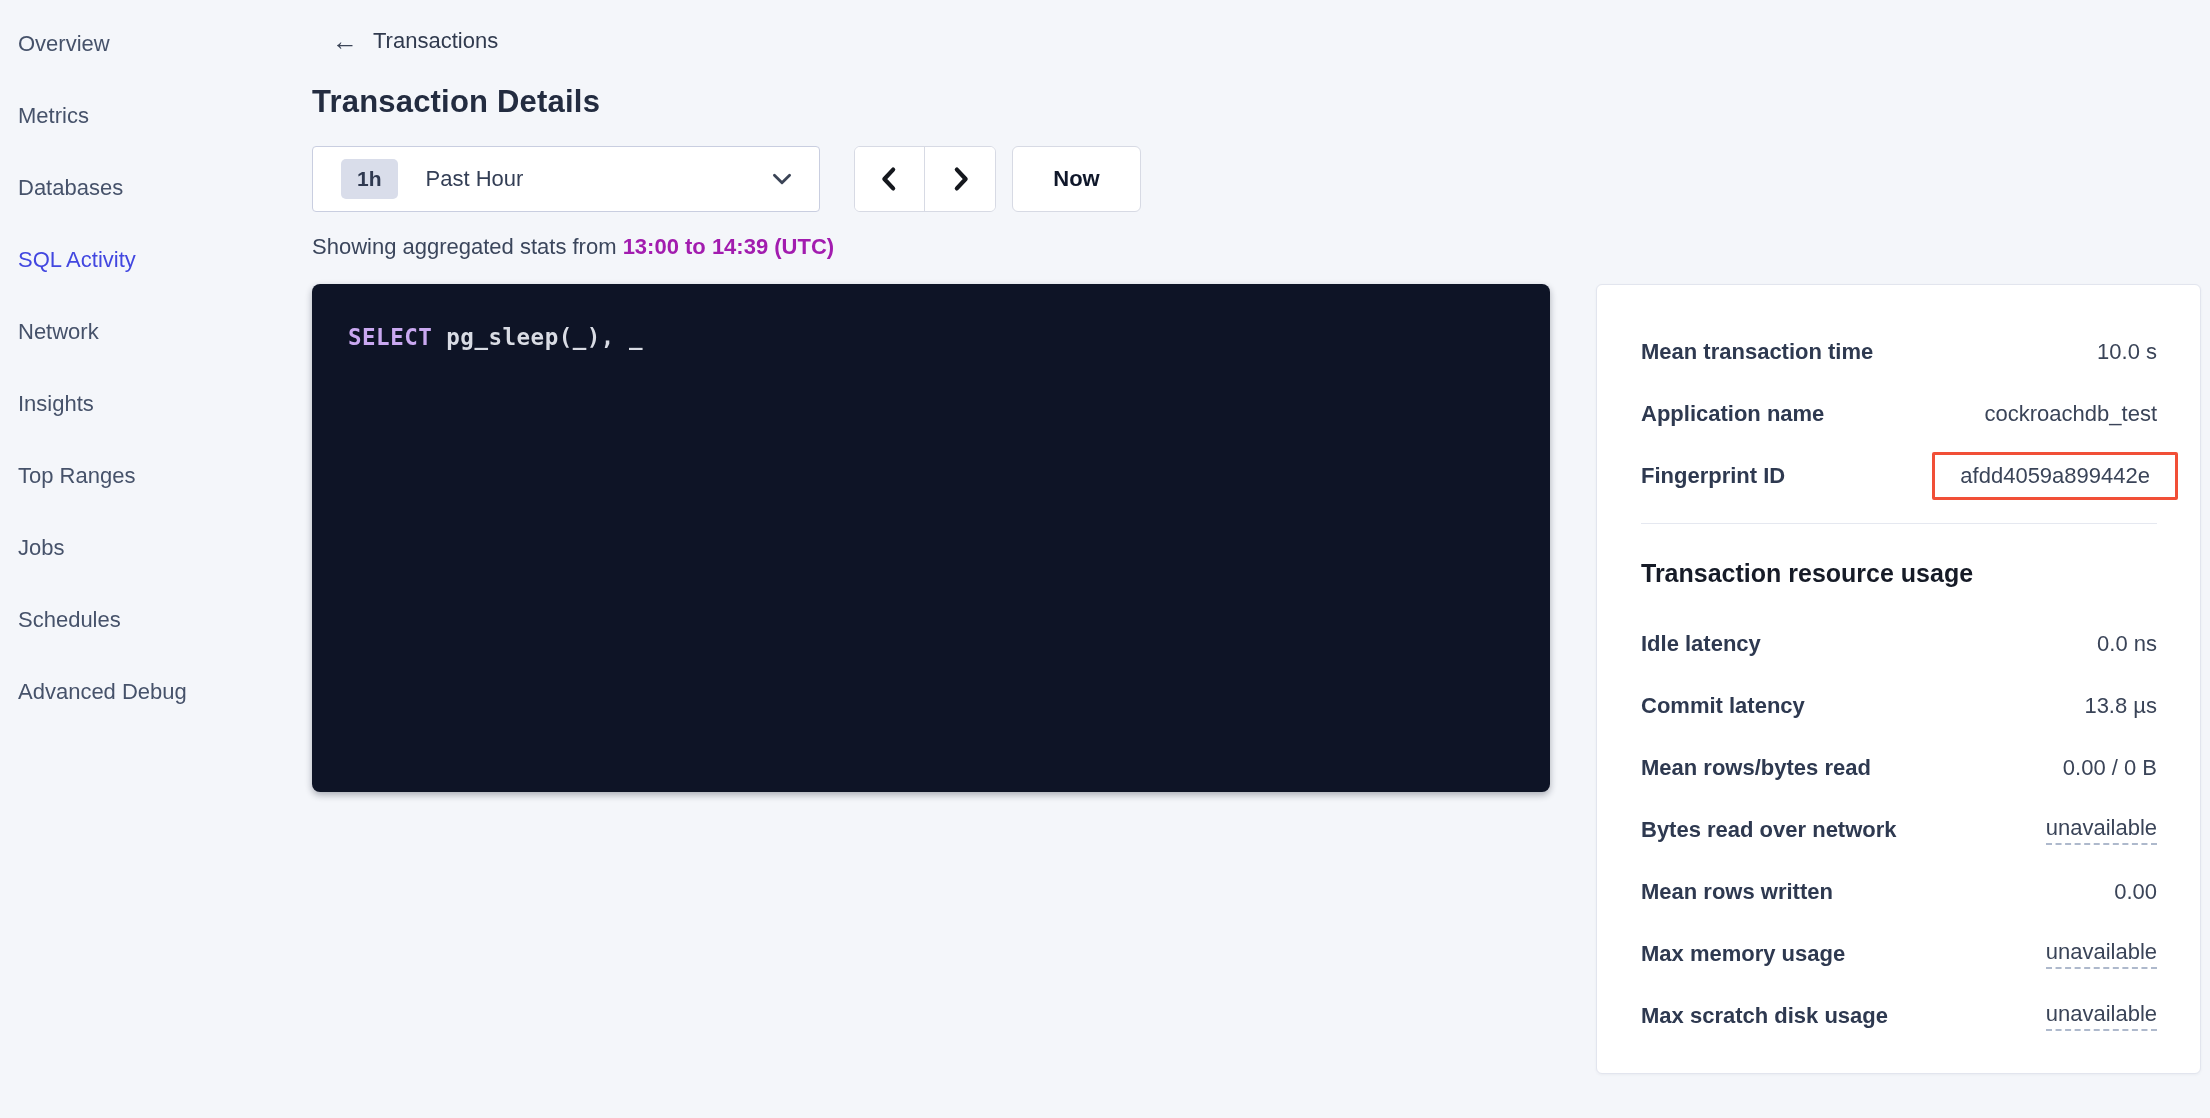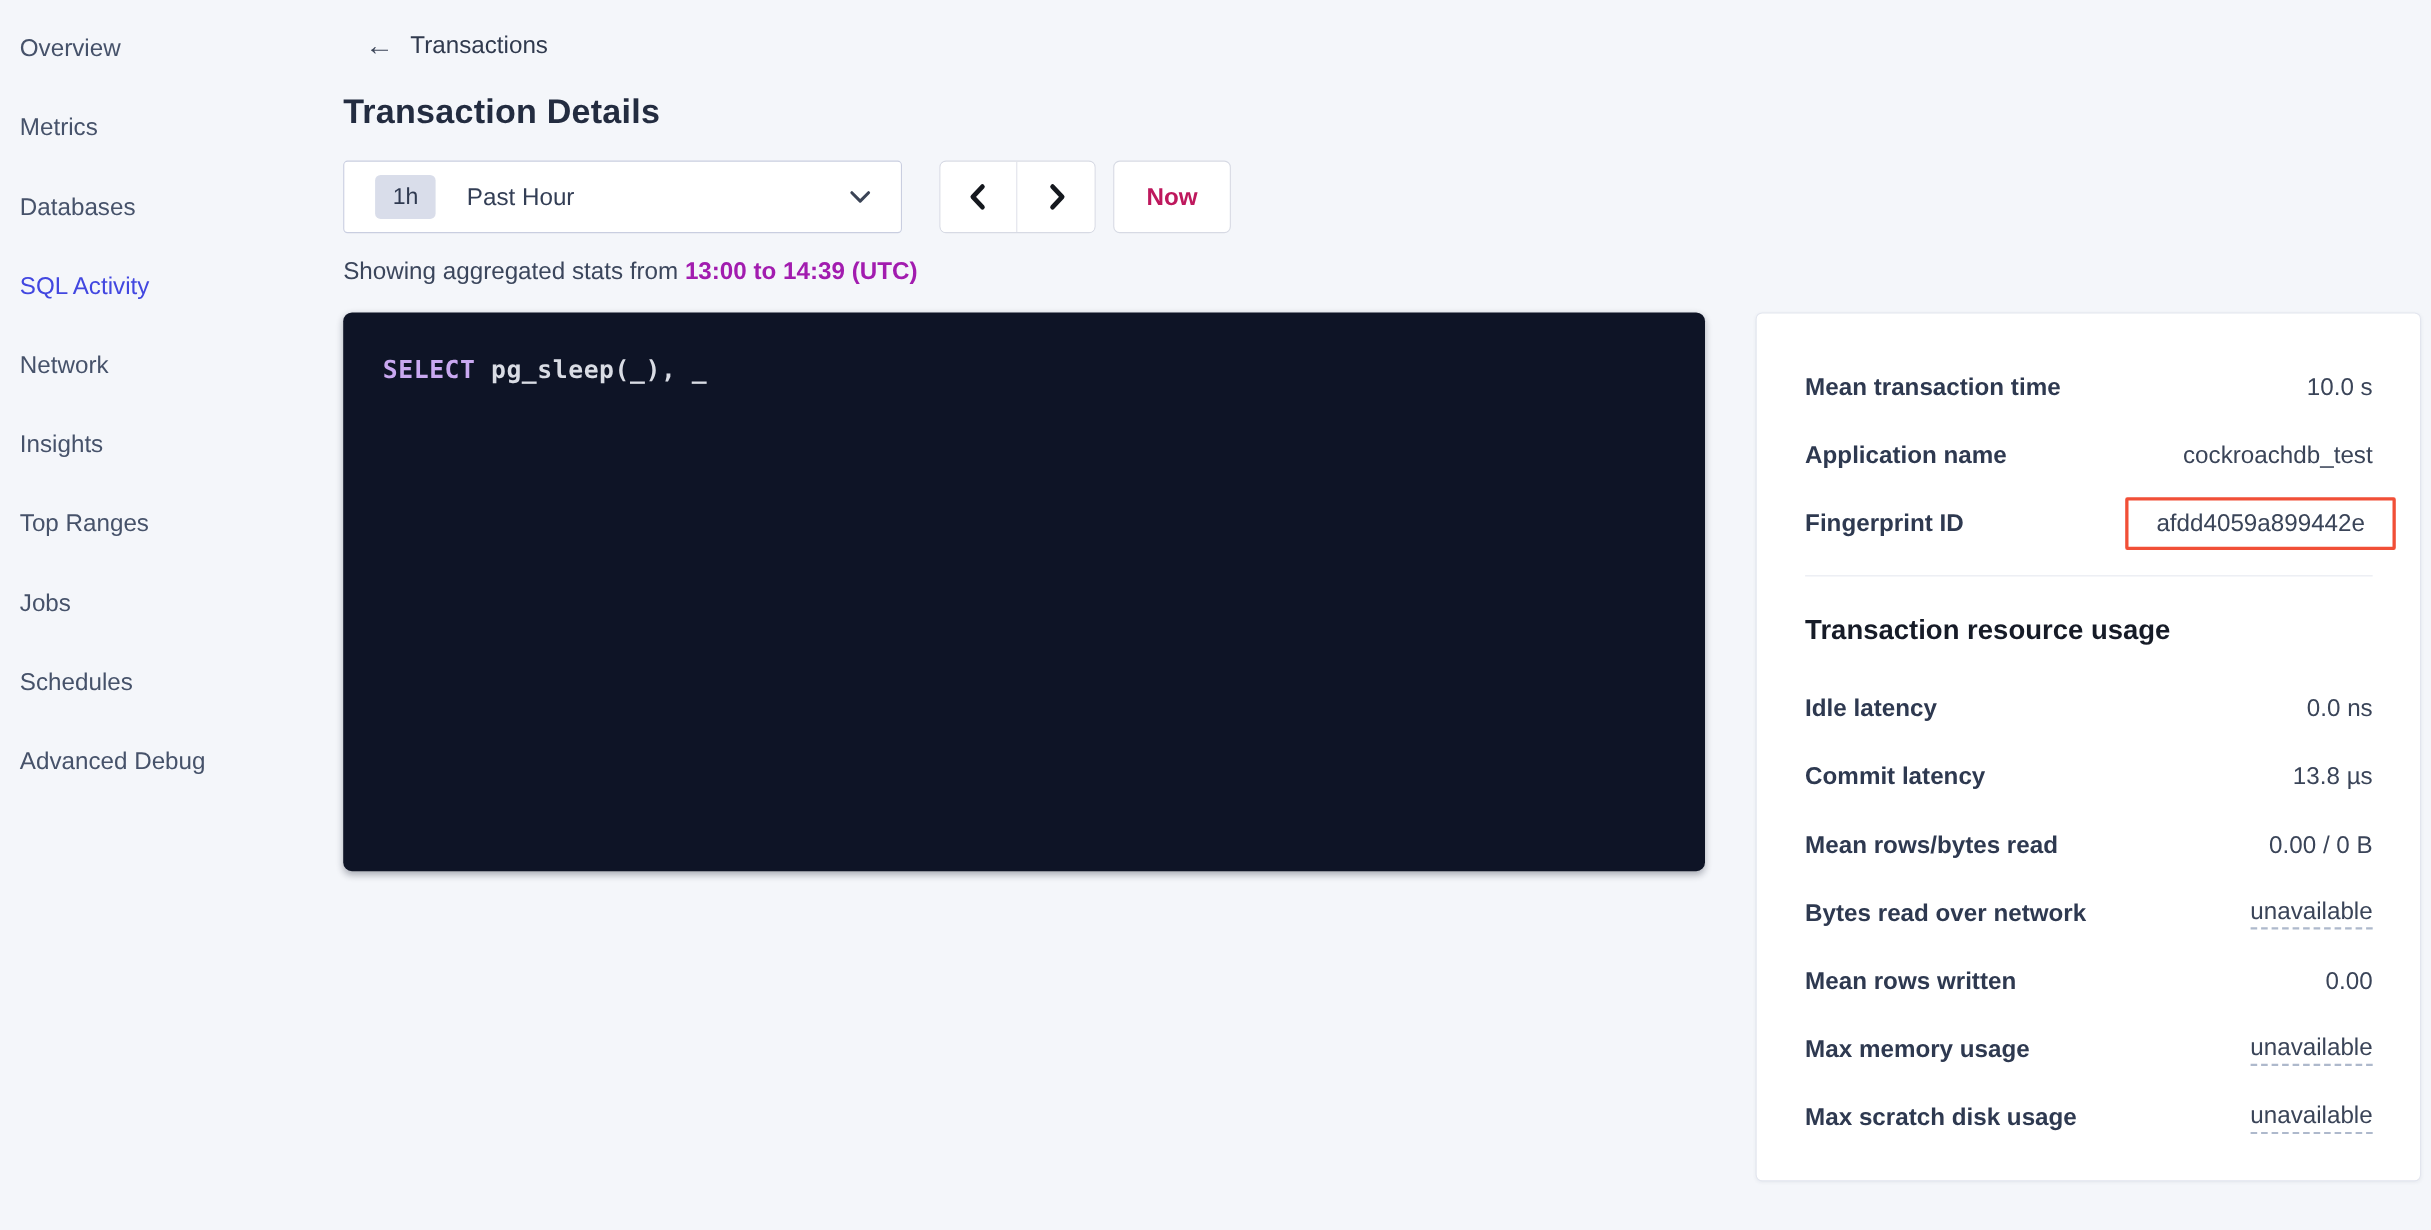--- a/index.html
+++ b/index.html
@@ -37,40 +37,40 @@
   }
 
   .controls { margin-top:26px; display:flex; align-items:stretch; height:66px; }
   .time-picker {
     width:508px; background:#fff;
     border:1px solid #c9cee0; border-radius:4px;
     display:flex; align-items:center; cursor:pointer;
   }
   .tp-badge {
     margin-left:28px; background:#d9ddea; border-radius:5px;
-    padding:8px 16px; font-weight:400; font-size:21px; color:#2f3950;
+    padding:8px 16px; font-weight:700; font-size:21px; color:#2f3950;
   }
   .tp-label { margin-left:28px; font-size:22px; color:#333e55; }
   .tp-caret { margin-left:auto; margin-right:24px; color:#3b4456; display:flex; }
 
   .arrow-group {
     margin-left:34px; display:flex;
     background:#fff; border:1px solid #d7dae4; border-radius:6px; overflow:hidden;
   }
   .arrow-btn {
     width:70px; display:flex; align-items:center; justify-content:center;
     color:#15181e; cursor:pointer; background:#fff; border:none; padding:0;
   }
   .arrow-btn.prev { border-right:1px solid #d7dae4; }
 
   .now-btn {
-    margin-left:16px; width:107px;
+    margin-left:16px; width:129px;
     background:#fff; border:1px solid #d7dae4; border-radius:6px;
     display:flex; align-items:center; justify-content:center;
-    font-size:22px; font-weight:700; color:#be185d; cursor:pointer;
+    font-size:22px; font-weight:700; color:#0f172a; cursor:pointer;
     font-family:"Liberation Sans", sans-serif;
   }
 
   .subtitle { margin-top:22px; font-size:22px; color:#3b465c; }
   .subtitle .bold { font-weight:700; color:#a21caf; }
 
   .content { margin-top:24px; display:flex; }
 
   .code-panel {
     width:1238px; height:508px; flex-shrink:0;

